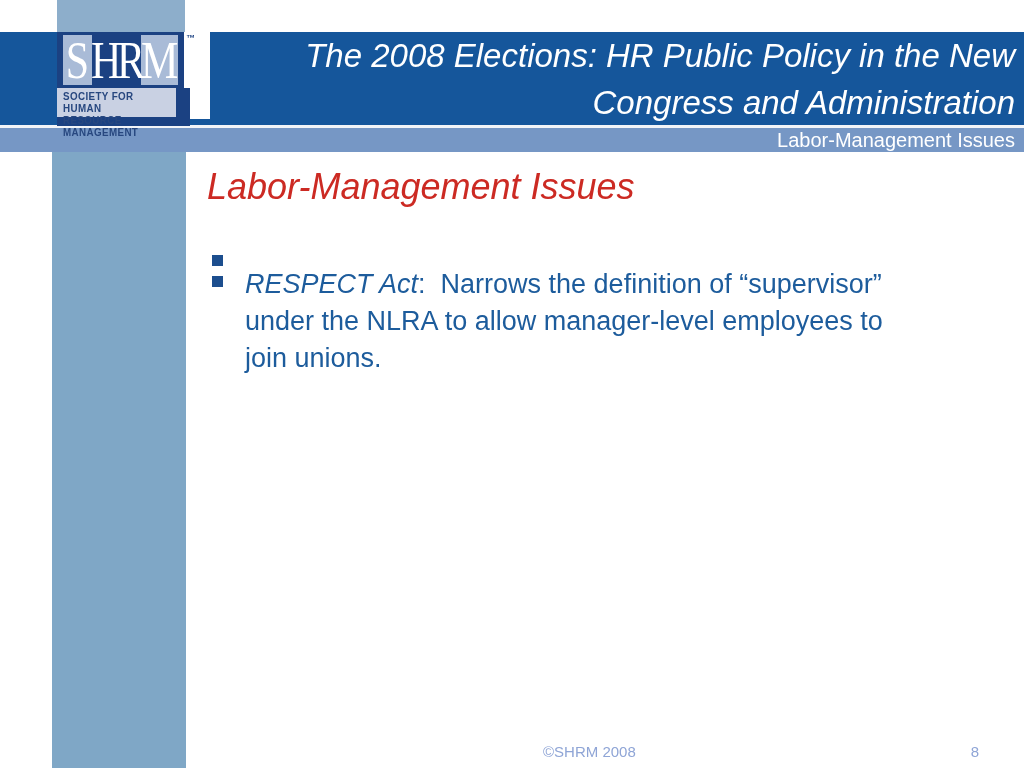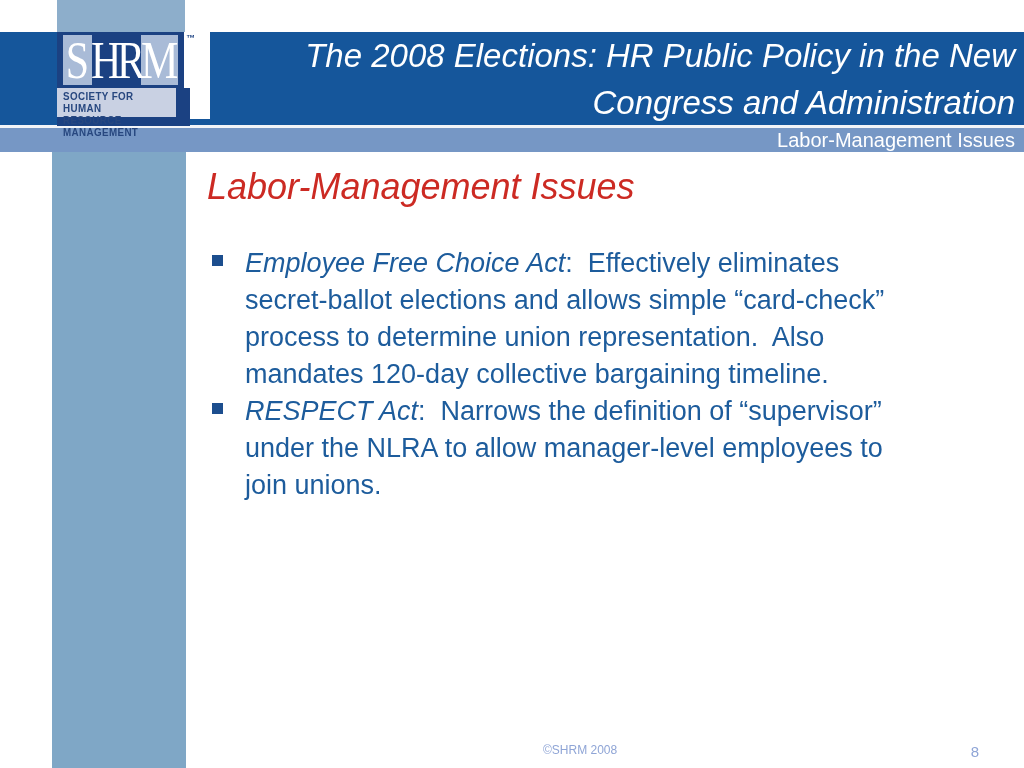--- a/index.html
+++ b/index.html
@@ -85,21 +85,21 @@
     background:var(--bullet_navy);
   }
   .bullet-text{
     margin-left:22px;
     font-size:27px;line-height:37px;color:var(--body_blue);
     white-space:pre-wrap;
   }
   .bullet-lead{font-style:italic;}
 
   
-  .footer-copyright{left:543px;top:743px;font-size:12px;color:var(--footer_blue);}
+  .footer-copyright{left:543px;top:743px;font-size:15px;color:var(--footer_blue);}
   .footer-page{left:965px;top:743px;width:20px;text-align:center;font-size:15px;color:var(--footer_blue);}
 </style>
 </head>
 <body>
 
 <div class="abs top-block"></div>
 <div class="abs header-band"></div>
 <div class="abs band-separator"></div>
 <div class="abs sub-band"></div>
 <div class="abs left-column"></div>
@@ -121,24 +121,20 @@
 
 <div class="abs slide-title">The 2008 Elections: HR Public Policy in the New
 Congress and Administration</div>
 <div class="abs slide-subtitle">Labor-Management Issues</div>
 
 <div class="abs content-heading">Labor-Management Issues</div>
 
 <div class="abs bullet-list">
   <div class="bullet-item">
     <div class="bullet-marker"></div>
-    <div class="bullet-text"><span class="bullet-lead">Employee Free Choice Act</span><span>:  Effectively eliminates
-secret-ballot elections and allows simple “card-check”
-process to determine union representation.  Also
-mandates 120-day collective bargaining timeline.</span></div>
   </div>
   <div class="bullet-item">
     <div class="bullet-marker"></div>
     <div class="bullet-text"><span class="bullet-lead">RESPECT Act</span><span>:  Narrows the definition of “supervisor”
 under the NLRA to allow manager-level employees to
 join unions.</span></div>
   </div>
 </div>
 
 <div class="abs footer-copyright">©SHRM 2008</div>

